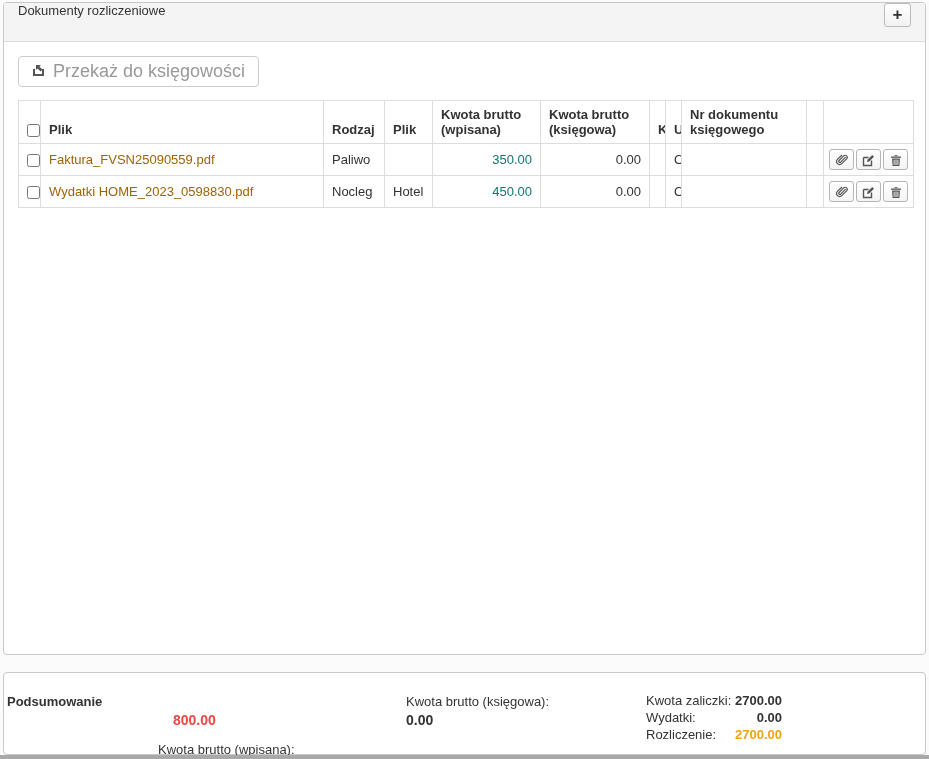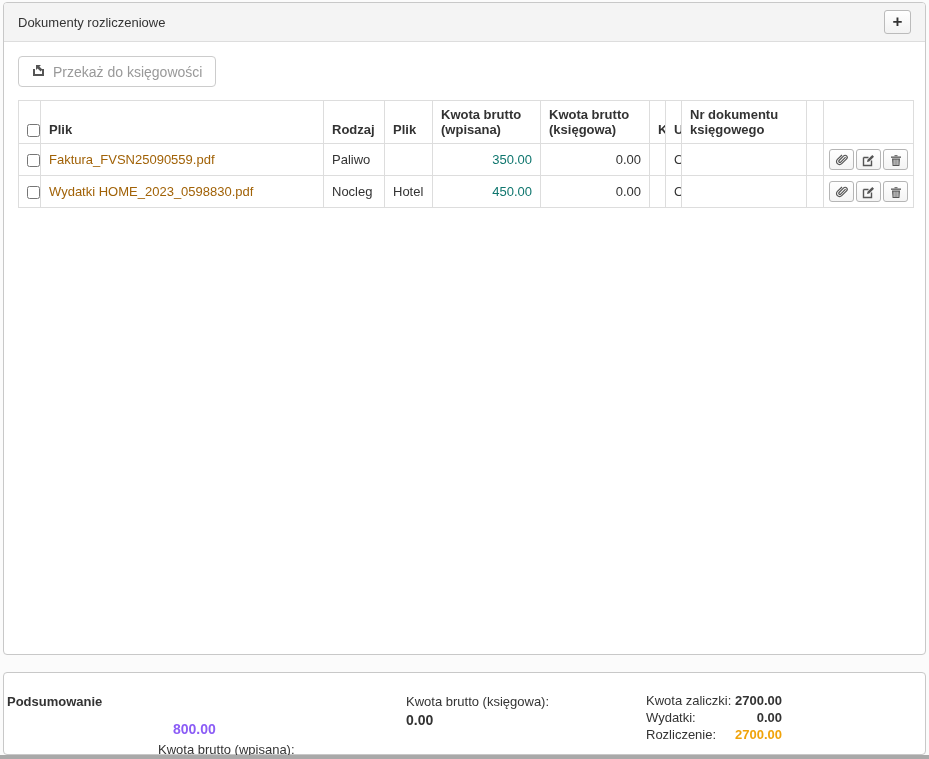--- a/index.html
+++ b/index.html
@@ -22,21 +22,21 @@
     border-radius:4px;
   }
   .panel-main { top:2px; height:653px; }
   .panel-footer { top:672px; height:83px; }
 
   .panel-heading {
     height:39px;
     background:#f4f4f4;
     border-bottom:1px solid #ddd;
     border-radius:3px 3px 0 0;
-    display:flex; align-items:center;
+    display:flex; align-items:flex-start;
     padding:0 14px;
     font-size:13px; color:#333;
   }
   .btn-add {
     margin-left:auto;
     width:27px; height:24px;
     background:linear-gradient(#ffffff,#f2f2f2);
     border:1px solid #bbb;
     border-radius:3px;
     font-size:17px; font-weight:bold; color:#333;
@@ -44,21 +44,21 @@
     cursor:pointer;
   }
   .panel-body { padding:14px; }
 
   .btn-transfer {
     display:inline-flex; align-items:center; gap:8px;
     height:31px; padding:0 13px;
     background:#fff;
     border:1px solid #ccc;
     border-radius:4px;
-    font-size:14px; color:#999;
+    font-size:18px; color:#999;
     cursor:pointer;
     font-family:"Liberation Sans", sans-serif;
     text-align:right;
   }
   .btn-transfer svg { flex:0 0 auto; }
 
   table.doc-table {
     margin-top:13px;
     width:895px;
     table-layout:fixed;
@@ -99,21 +99,21 @@
     line-height:17px;
     padding:0;
   }
   .icon-btn svg { vertical-align:middle; }
 
   
   .summary { position:relative; height:100%; font-size:13px; }
   .summary .abs { position:absolute; }
   .sum-title { left:3px; top:21px; font-weight:bold; }
   .sum-col2-label { left:154px; top:21px;margin-top:48px; }
-  .sum-col2-value { left:169px; top:48px; font-size:14px; font-weight:bold; color:#8b5cf6; }
+  .sum-col2-value { left:169px; top:39px; font-size:14px; font-weight:bold; color:#ef4444; }
   .sum-col3-label { left:402px; top:21px; }
   .sum-col3-value { left:402px; top:39px; font-size:14px; font-weight:bold; color:#333; }
   .sum-right { left:630px; top:19px; width:148px; }
   .sum-right .row { display:flex; justify-content:space-between; line-height:17px;margin-left:12px; }
   .sum-right .val { font-weight:bold; }
   .orange { color:#f0a30a !important; }
 </style>
 </head>
 <body>
 

